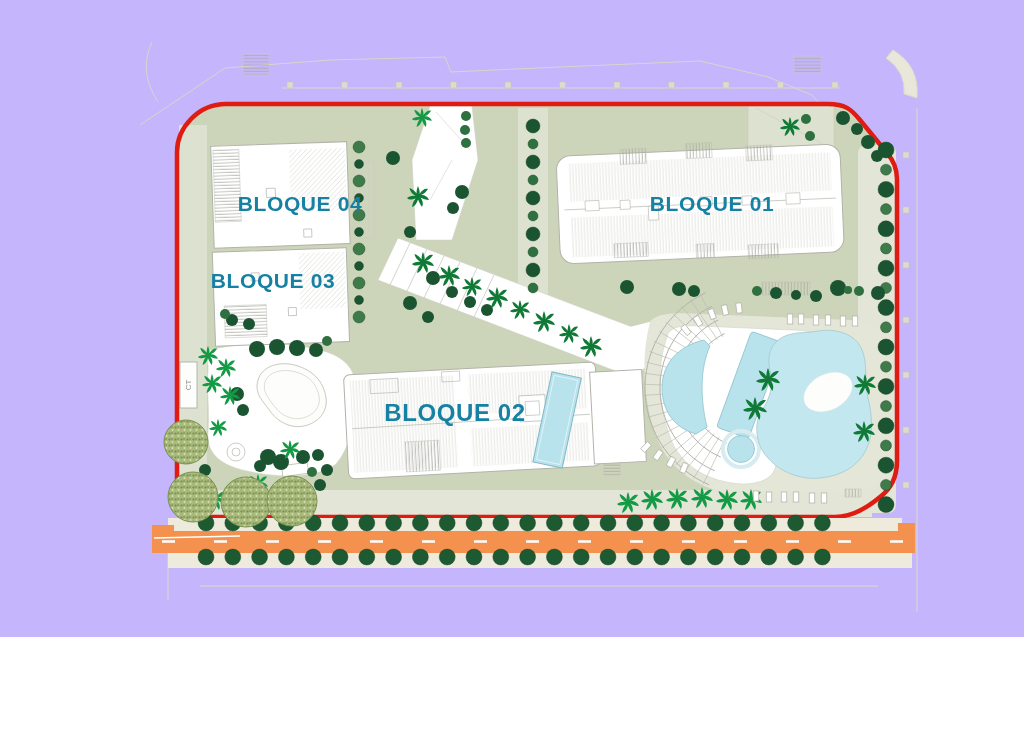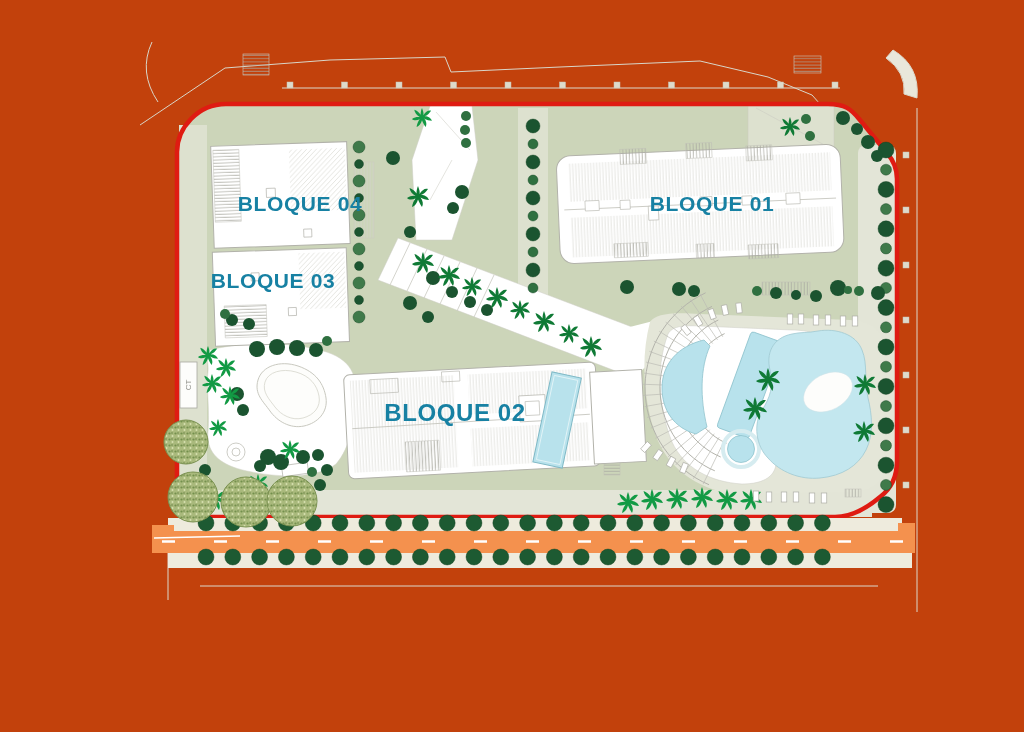--- a/index.html
+++ b/index.html
@@ -1,16 +1,16 @@
 <!DOCTYPE html>
 <html><head>
 <meta charset="utf-8">
 <style>
   html,body{margin:0;padding:0;background:#ffffff;}
-  .page{width:1024px;height:732px;position:relative;background:#c2410c;overflow:hidden;}
+  .page{width:1024px;height:637px;position:relative;background:#c4b5fd;overflow:hidden;}
   svg{display:block;}
   text.blk{font-family:"Liberation Sans",sans-serif;font-weight:bold;fill:#1781a3;letter-spacing:0.6px;}
   text.tiny{font-family:"Liberation Sans",sans-serif;fill:#90908a;}
 </style>
 </head>
 <body>
 
 <div class="page">
 <svg width="1024" height="732" viewBox="0 0 1024 732" xmlns="http://www.w3.org/2000/svg">
   <defs>

